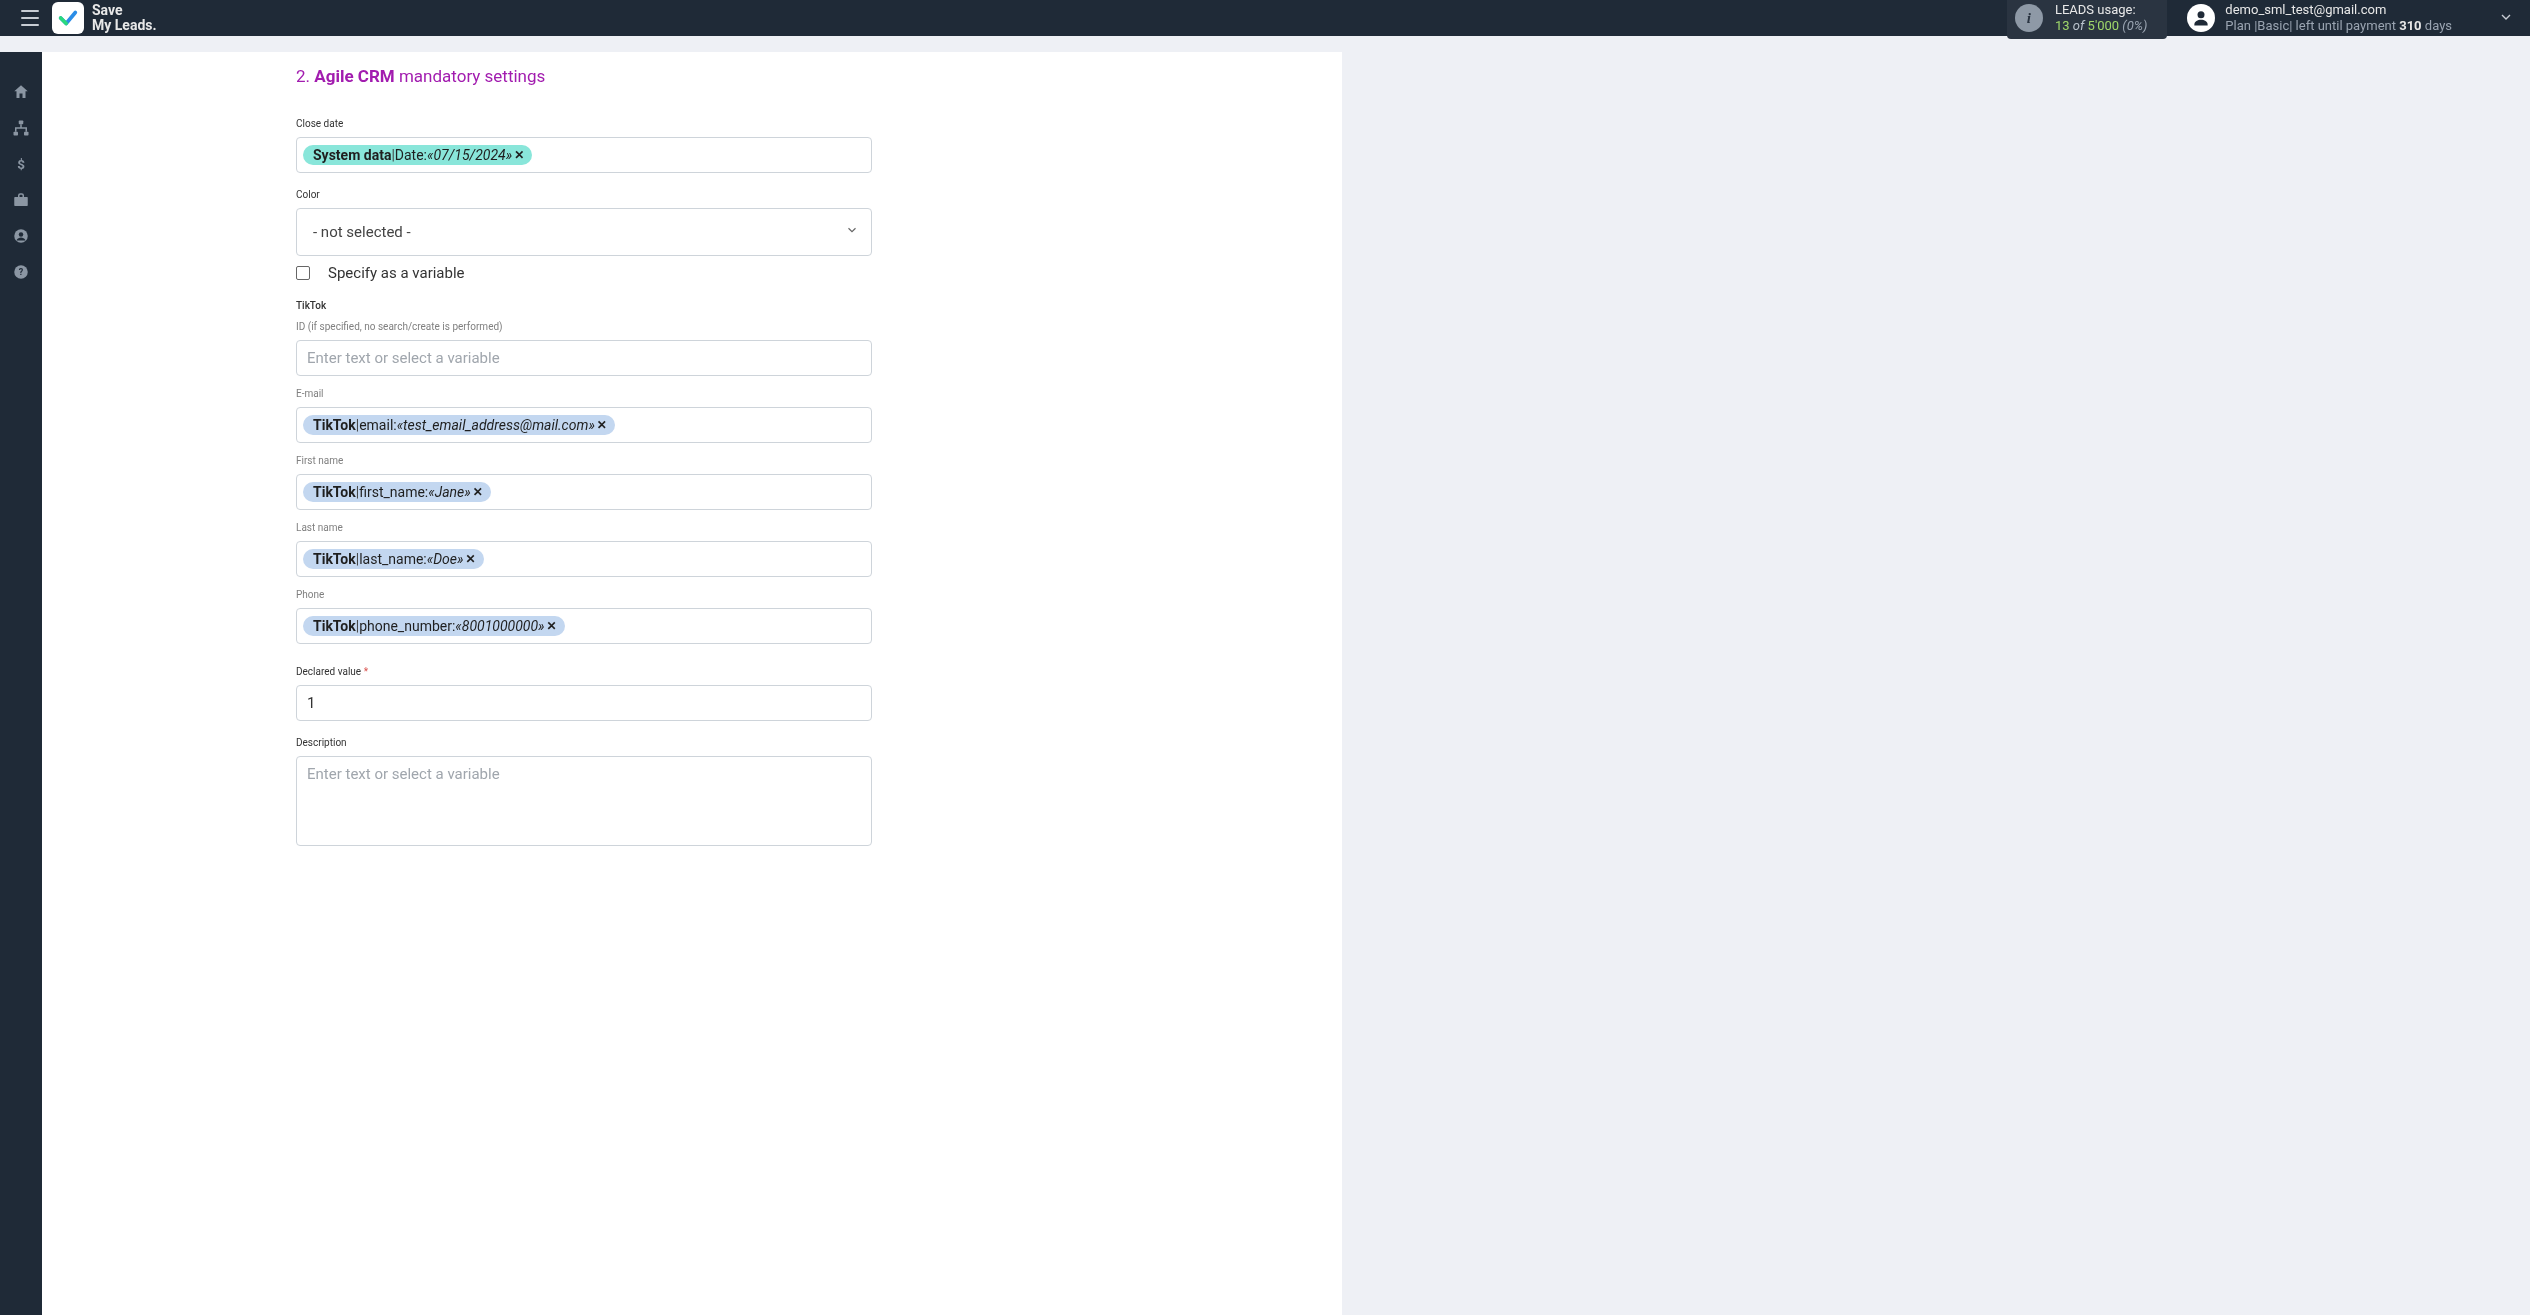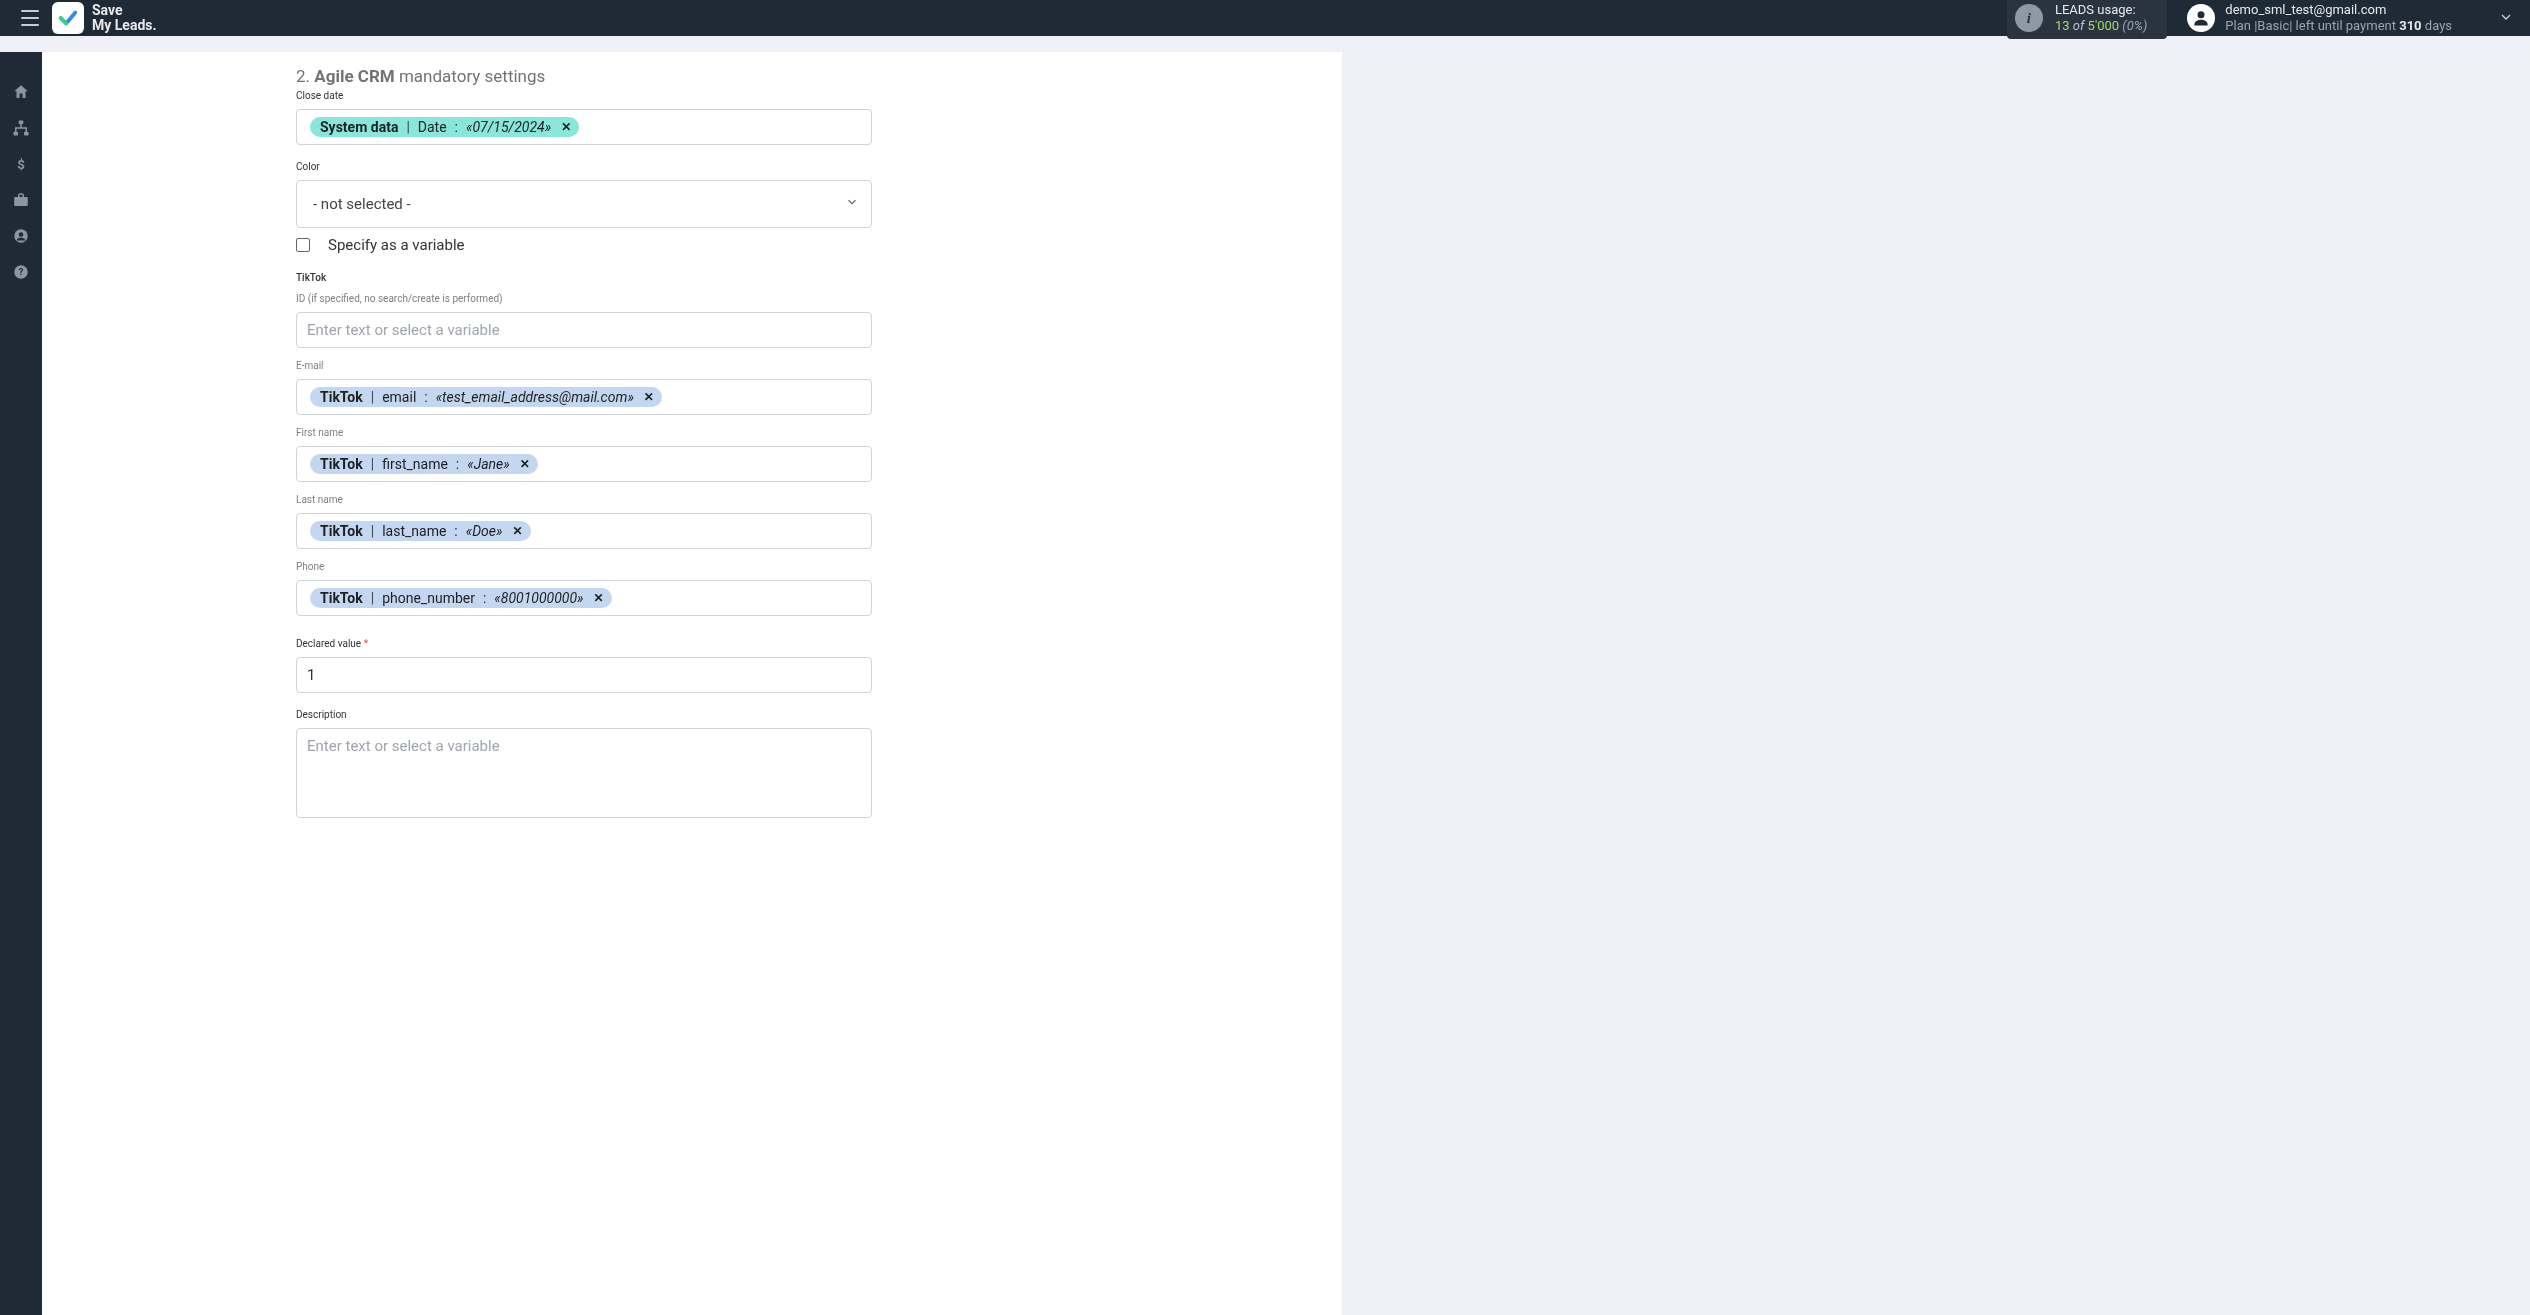--- a/index.html
+++ b/index.html
@@ -72,21 +72,21 @@
     position: absolute; top: 52px; left: 42px; right:18px; bottom: 0;
     overflow: hidden; background: #eef0f5;
   }
   .card {
     background: #fff; margin: 0; height: 100%; overflow-y: auto;
     padding: 14px 0 0 0;
     max-width: 1300px;
   }
   .form-inner { max-width: 620px; margin-left: 254px; }
 
-  .section-title { font-size: 17px; color: #737373; margin-bottom: 4px; }
+  .section-title { font-size: 17px; color: #a21caf; margin-bottom: 32px; }
   .section-title .bold { font-weight: 700; }
 
   .field-label { font-size: 10px; color: #333; margin-bottom: 8px; }
   .field-label.sub { color: #808080; margin-top: 10px;}
   .req { color: #d9534f; }
 
   .input-box {
     width: 576px; border: 1px solid #ced4da; border-radius: 4px;
     min-height: 36px; padding: 4px 6px; display: flex; align-items: center; flex-wrap: wrap; gap: 4px;
     background: #fff; font-size: 15px;
@@ -99,24 +99,23 @@
     width: 576px; border: 1px solid #ced4da; border-radius: 4px;
     height: 48px; padding: 0 34px 0 16px; display: flex; align-items: center;
     background: #fff; position: relative; color: #444; font-size:15px;
   }
   .select-chevron { position: absolute; right: 12px; top: 50%; transform: translateY(-50%); color: #666; }
 
   .checkbox-row { display: flex; align-items: center; gap: 18px; margin-top: 8px; font-size: 15px; color:#333;}
   .checkbox-box { width: 14px; height: 14px; border: 1.5px solid #666; border-radius: 2px; }
 
   .token {
-    display: inline-flex; align-items: center; gap: 8px;
+    display: inline-flex; align-items: center; gap: 0;
     border-radius: 999px; padding: 2px 8px 2px 10px; font-size: 14px;
     white-space: nowrap;
-    margin-left: 7px;
   }
   .token.sys { background: #89e6da; color: #1f1f1f; }
   .token.tiktok { background: #c3d7f0; color: #1f1f1f; }
   .token b { font-weight: 700; }
   .token .sep { color: #444; }
   .token .var { font-style: italic; }
   .token .x { font-weight: 700; margin-left: 2px; cursor: pointer; font-size:12px;}
 
   .group { margin-bottom: 16px; }
   .subgroup { margin-bottom: 12px; }

